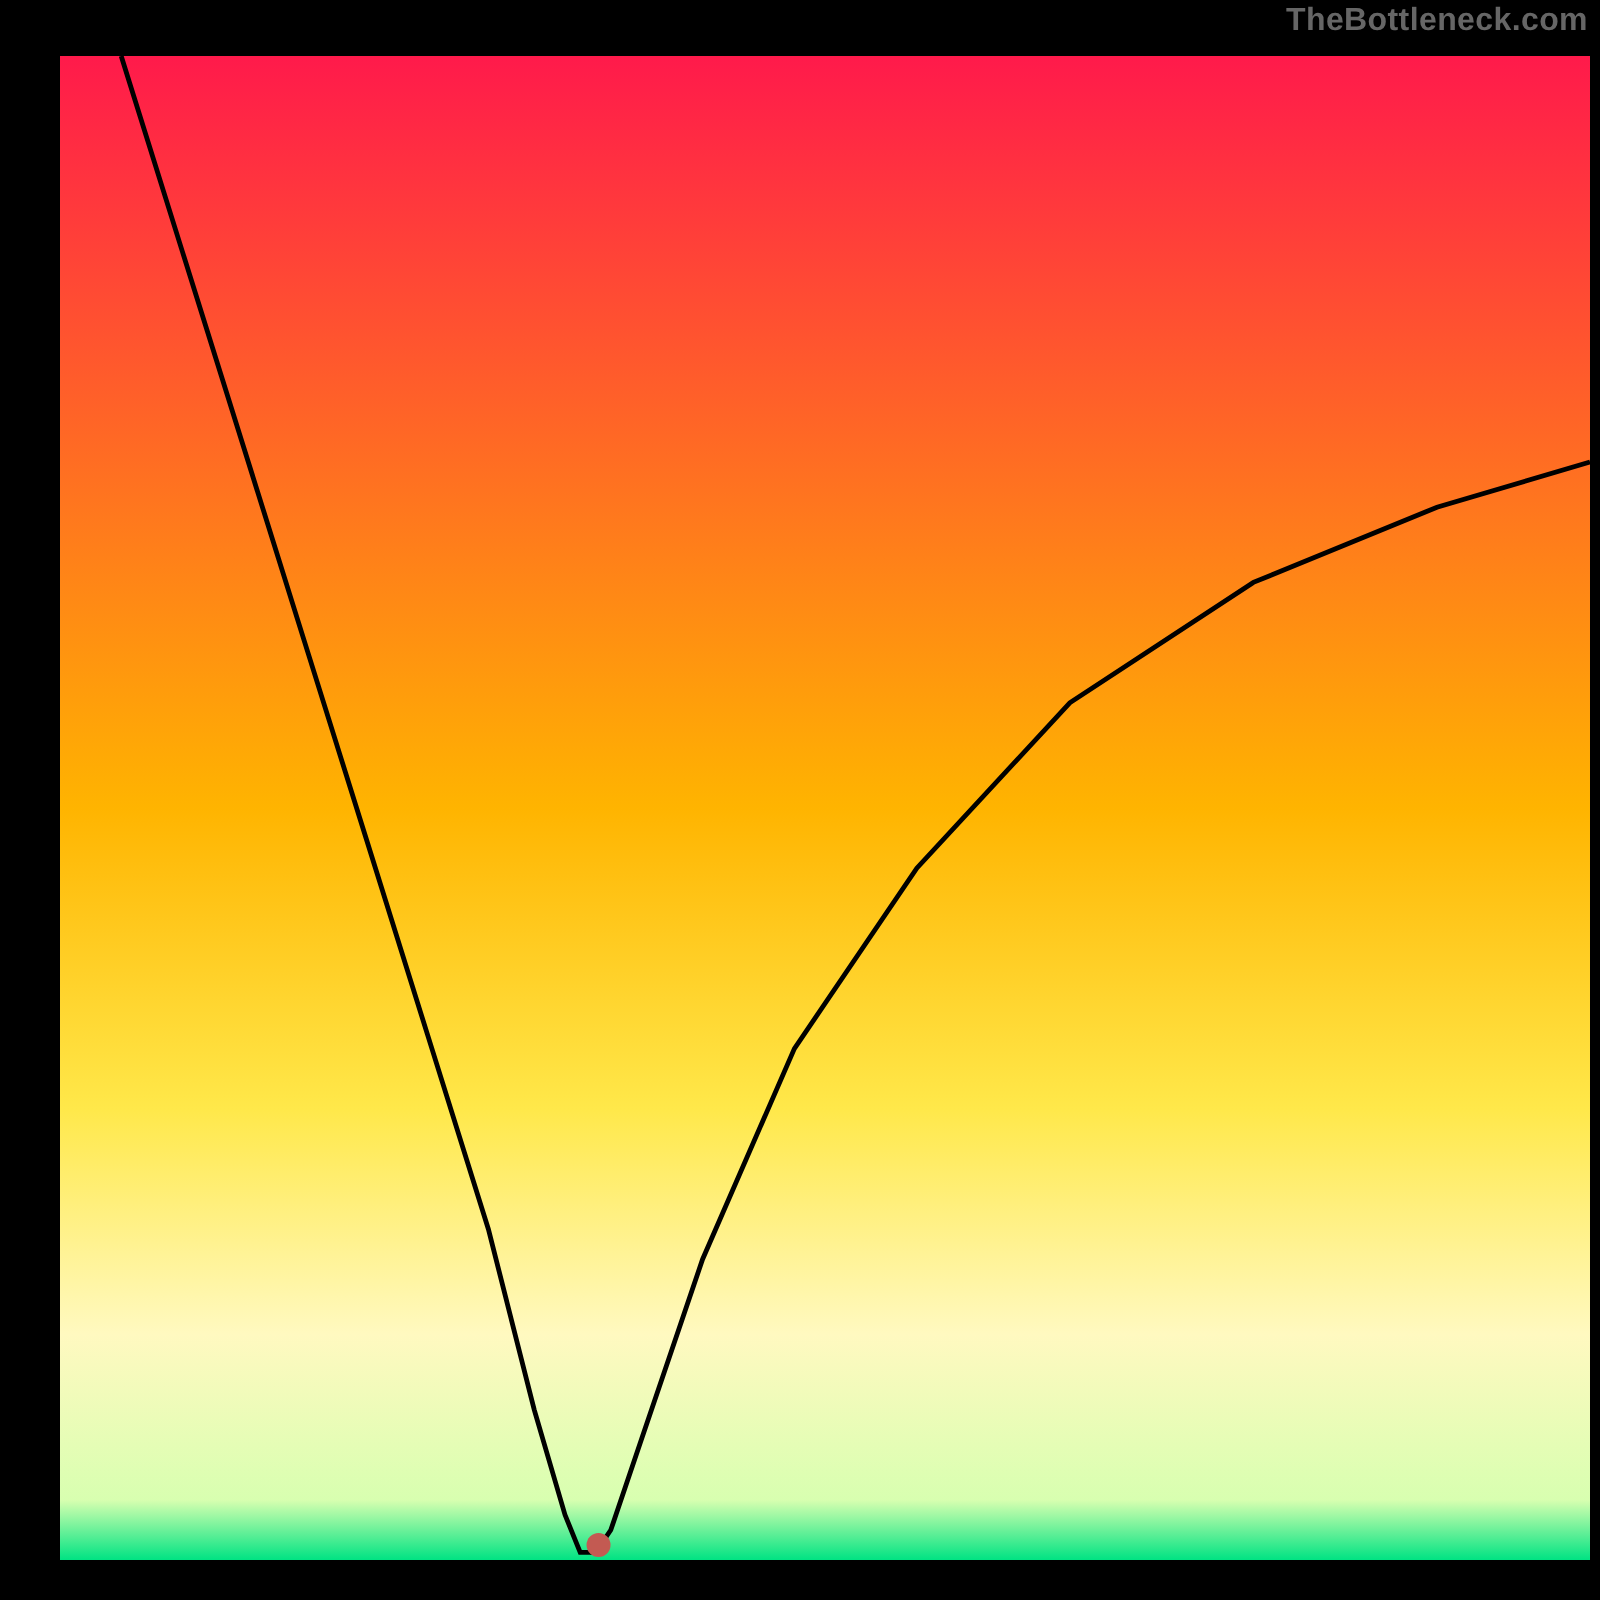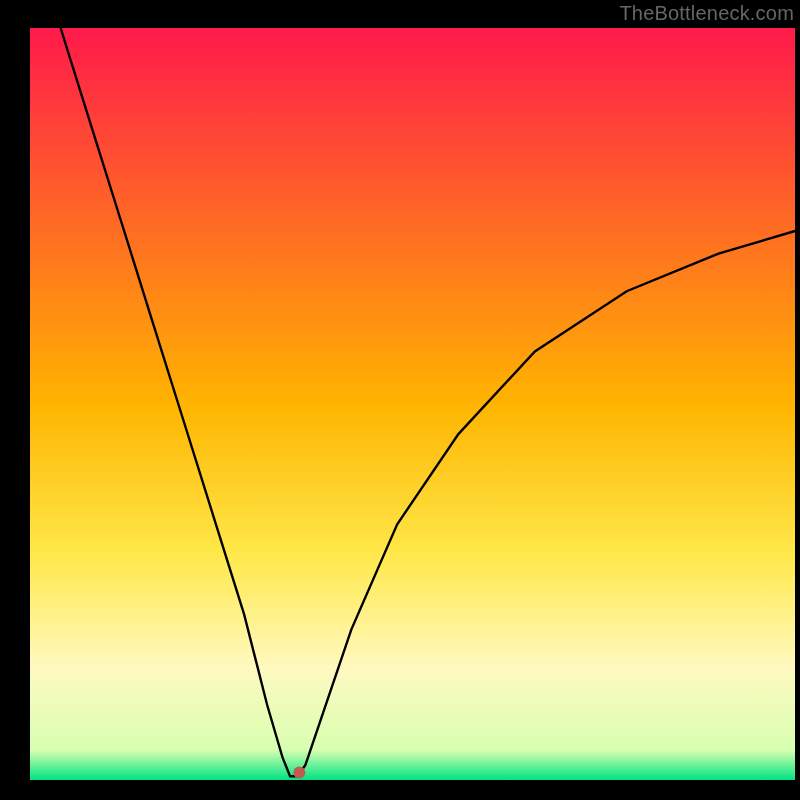--- a/index.html
+++ b/index.html
@@ -16,22 +16,22 @@
     top: 0;
     left: 0;
     width: 800px;
     height: 800px;
   }
   .watermark {
     position: absolute;
     top: 2px;
     right: 6px;
     color: #666;
-    font-size: 20px;
-    font-weight: 400;
+    font-size: 16px;
+    font-weight: 700;
     letter-spacing: 0.2px;
     z-index: 10;
   }
   svg { display: block; }
 </style>
 </head>
 <body>
 
 <div class="frame">
   <div class="watermark">TheBottleneck.com</div>

